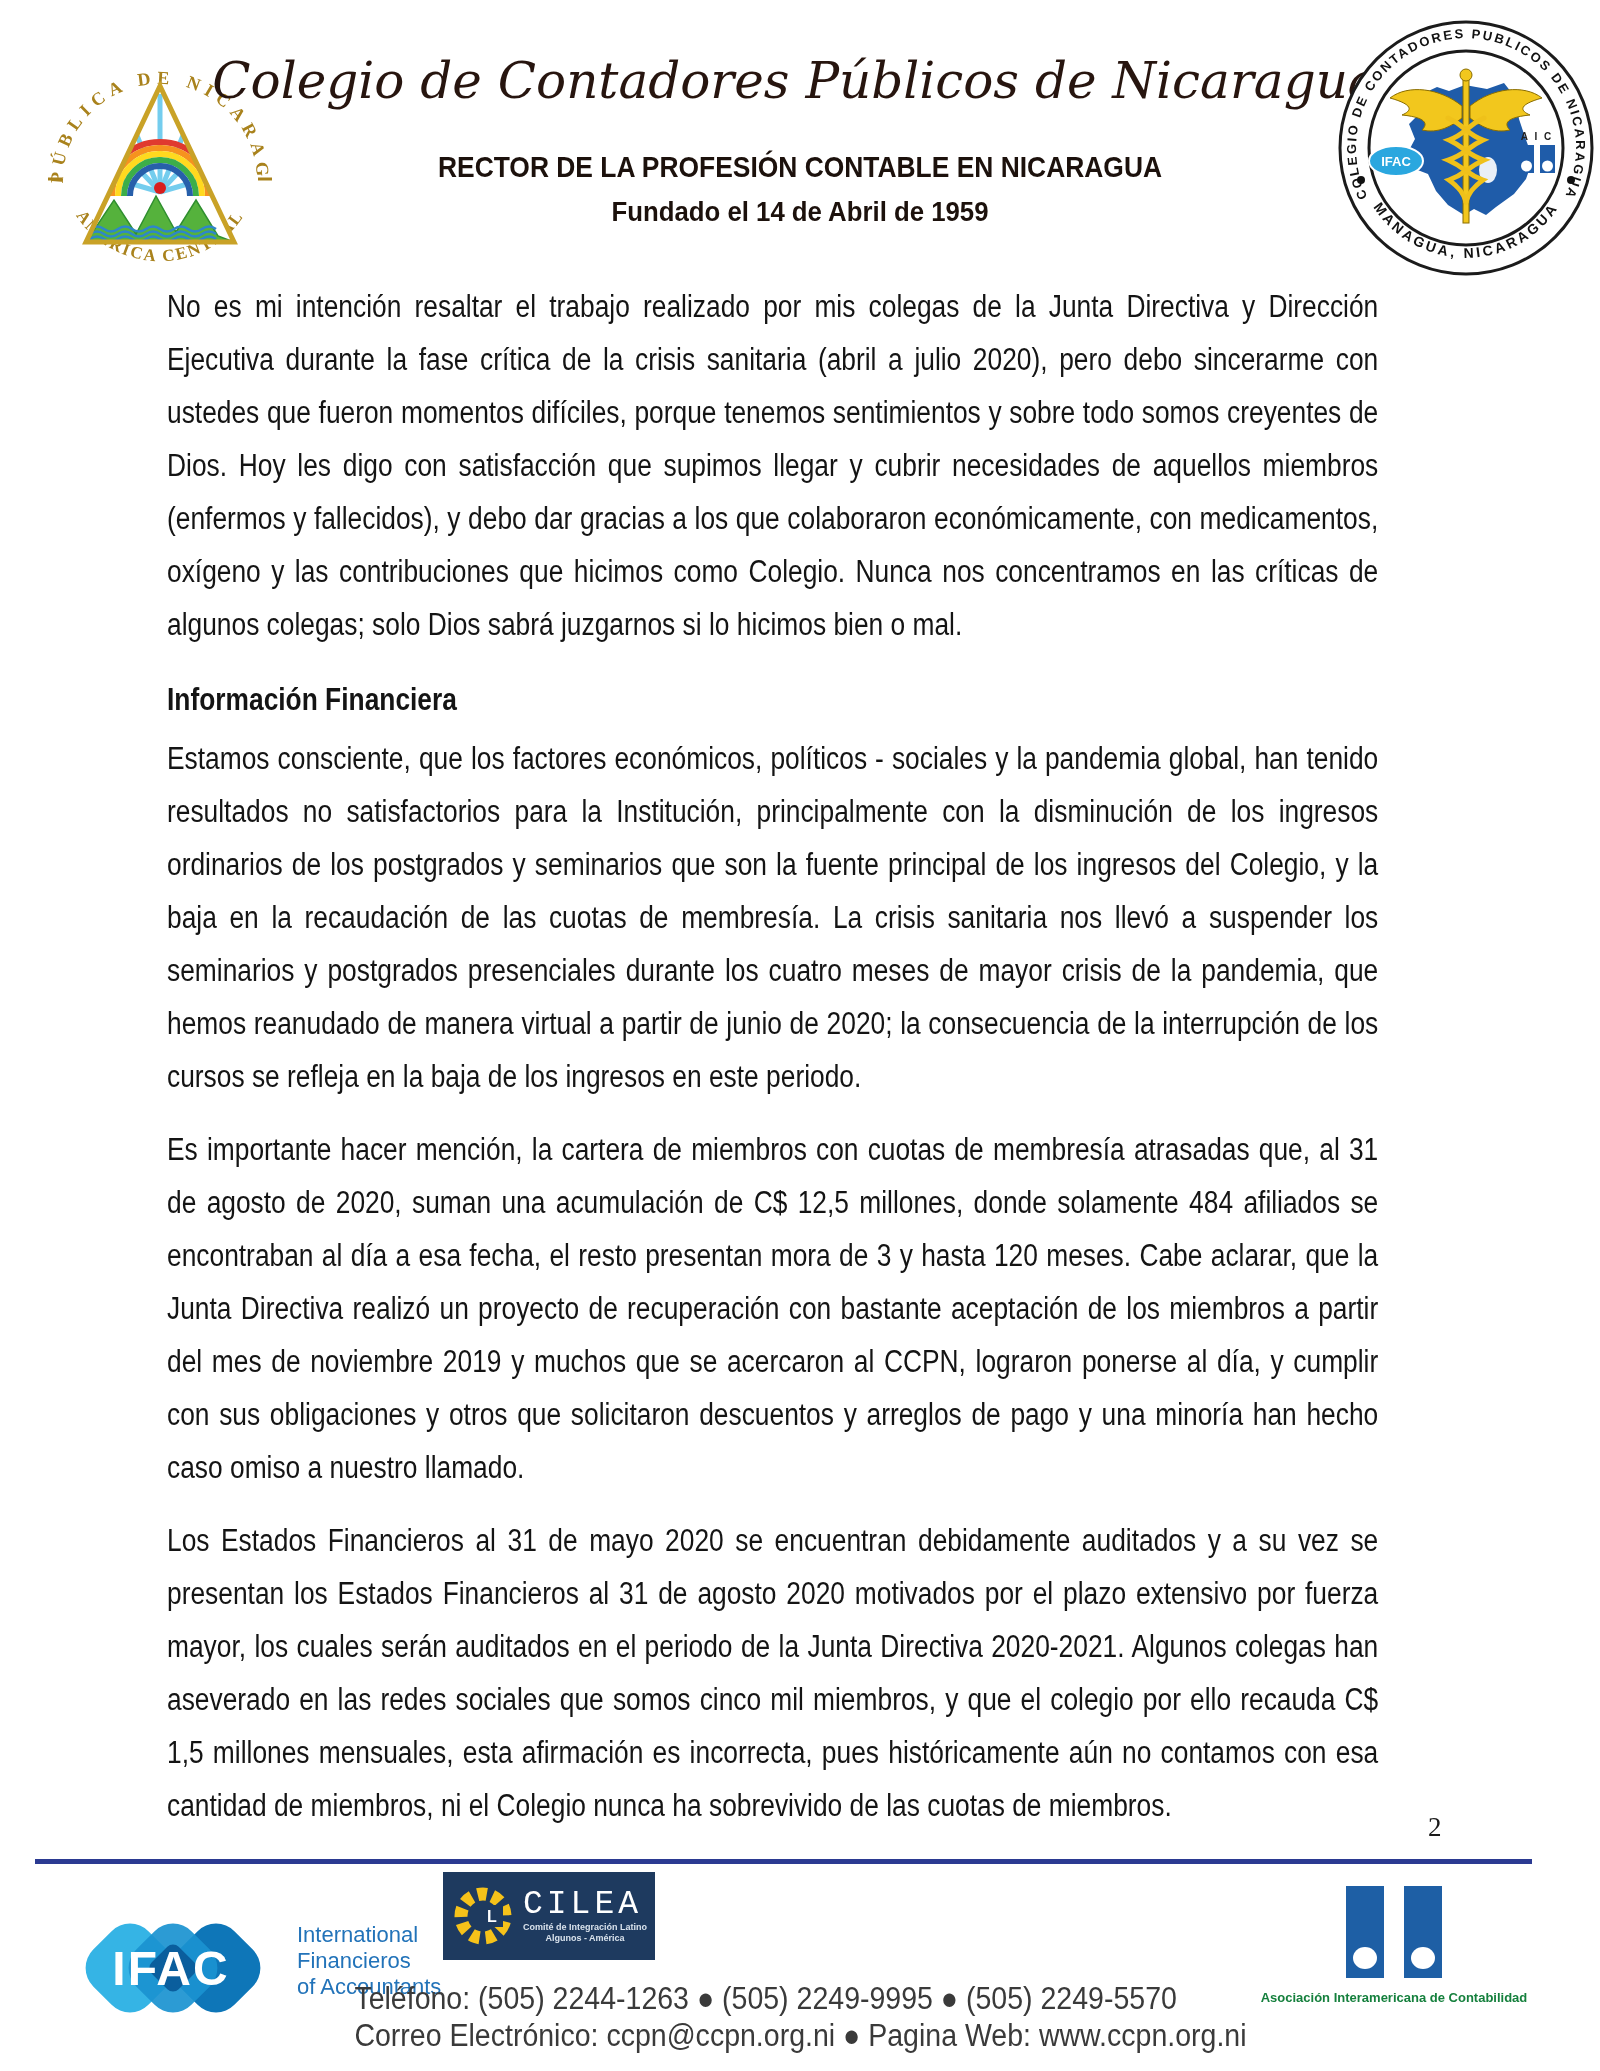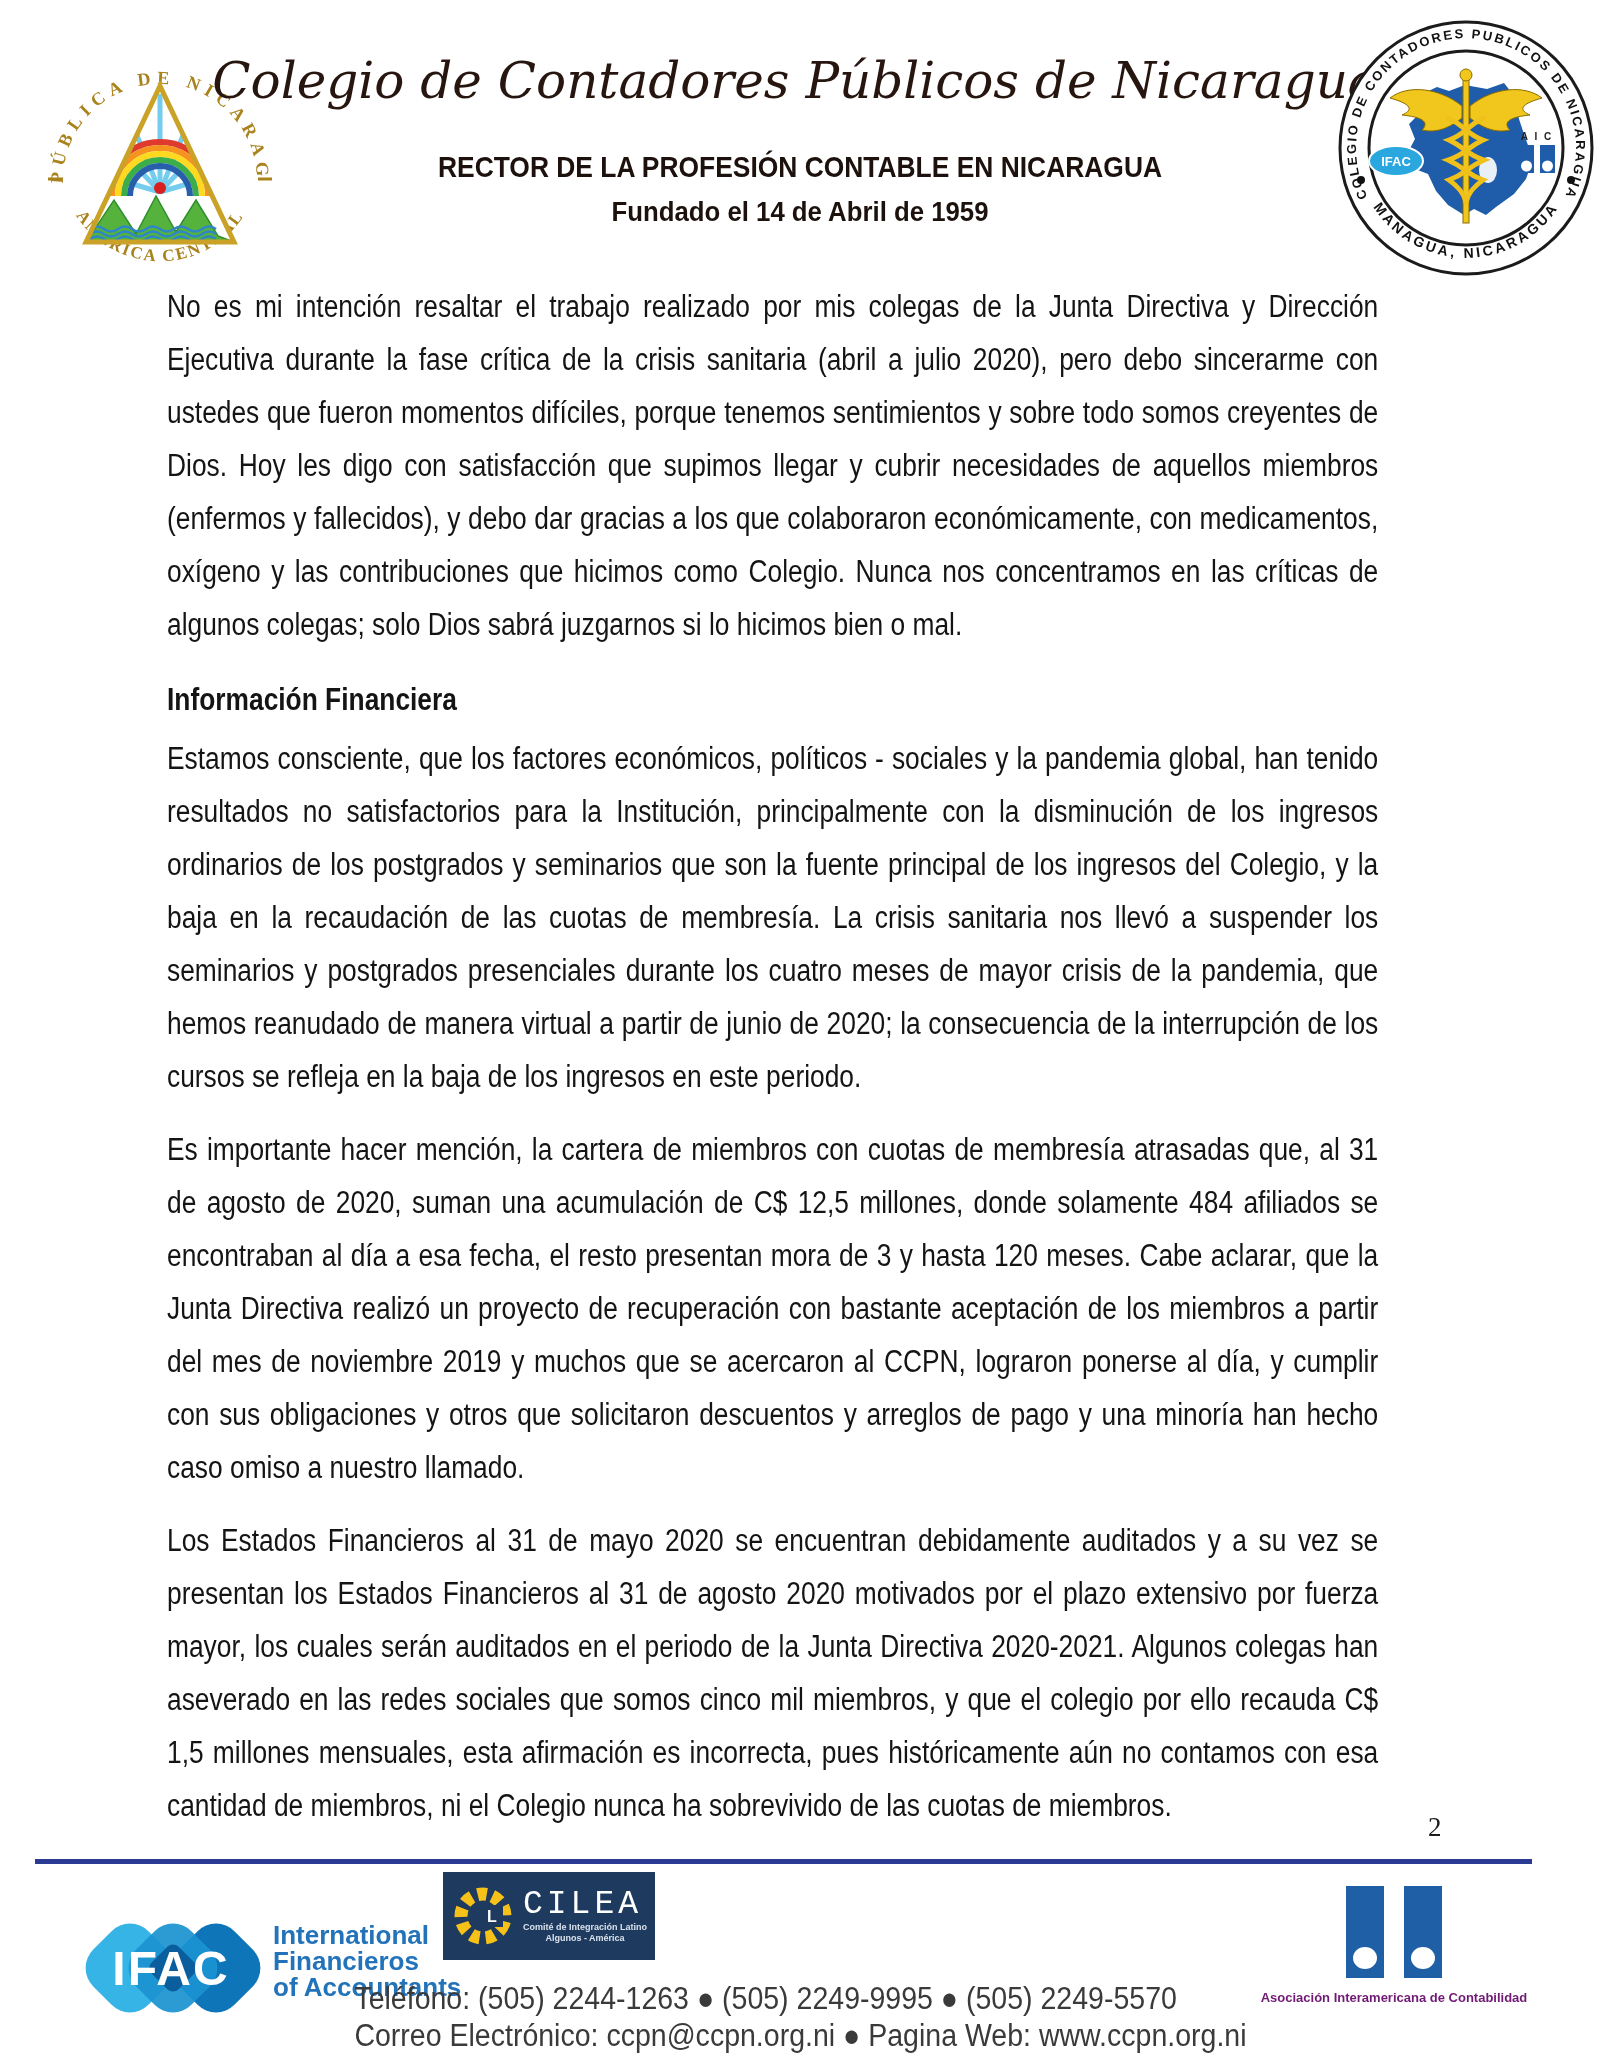--- a/index.html
+++ b/index.html
@@ -17,31 +17,31 @@
   
   .bodytext{position:absolute;left:167px;top:280px;width:1425px;transform:scaleX(.85);transform-origin:0 0;
             font-size:31px;line-height:53px;color:#141414;text-align:justify;}
   .bodytext p{margin:0;}
   .bodytext p + p{margin-top:20px;}
   .section-heading{margin:22px 0 6px 0;font-weight:bold;font-size:31px;}
   .pagenum{position:absolute;left:1428px;top:1812px;font-family:"Liberation Serif",serif;font-size:27px;color:#1a1a1a;}
   .rule{position:absolute;left:35px;top:1859px;width:1497px;height:5px;background:#2b3a92;}
   
   .ifac-group{position:absolute;left:68px;top:1896px;display:flex;align-items:flex-start;}
-  .ifac-text{margin-left:0;margin-top:26px;color:#2273b9;font-weight:bold;font-size:26px;line-height:26px;}
+  .ifac-text{margin-left:24px;margin-top:26px;color:#2273b9;font-weight:normal;font-size:22px;line-height:26px;}
   .cilea{position:absolute;left:443px;top:1872px;width:212px;height:88px;background:#1e3a5f;
          display:flex;align-items:center;padding-left:8px;box-sizing:border-box;}
   .cilea-txt{margin-left:8px;color:#ffffff;}
   .cilea-name{font-family:Liberation Mono, monospace;font-size:33px;letter-spacing:4px;line-height:34px;}
   .cilea-sub{font-size:9px;line-height:11px;color:#d9e2ec;text-align:center;font-weight:bold;}
   .conapro{position:absolute;left:1000px;top:1860px;width:160px;text-align:center;color:#15306e;}
   .conapro-tag{font-size:8px;line-height:9px;color:#3a3a3a;letter-spacing:1px;}
   .conapro-name{font-size:20px;font-weight:bold;letter-spacing:1px;margin-top:0px;}
   .aic{position:absolute;left:1258px;top:1886px;width:272px;text-align:center;}
-  .aic-caption{margin-top:8px;font-size:13px;font-weight:bold;color:#701a75;}
+  .aic-caption{margin-top:8px;font-size:13px;font-weight:bold;color:#15803d;}
   .contact{position:absolute;left:320px;top:1980px;width:860px;text-align:center;color:#3a3a3a;
            transform:scaleX(.92);font-size:31px;line-height:37px;white-space:nowrap;}
 </style>
 </head>
 <body>
 
 <div class="page">
 
   <div class="coat">
     <svg width="240" height="254" viewBox="0 0 240 254">

